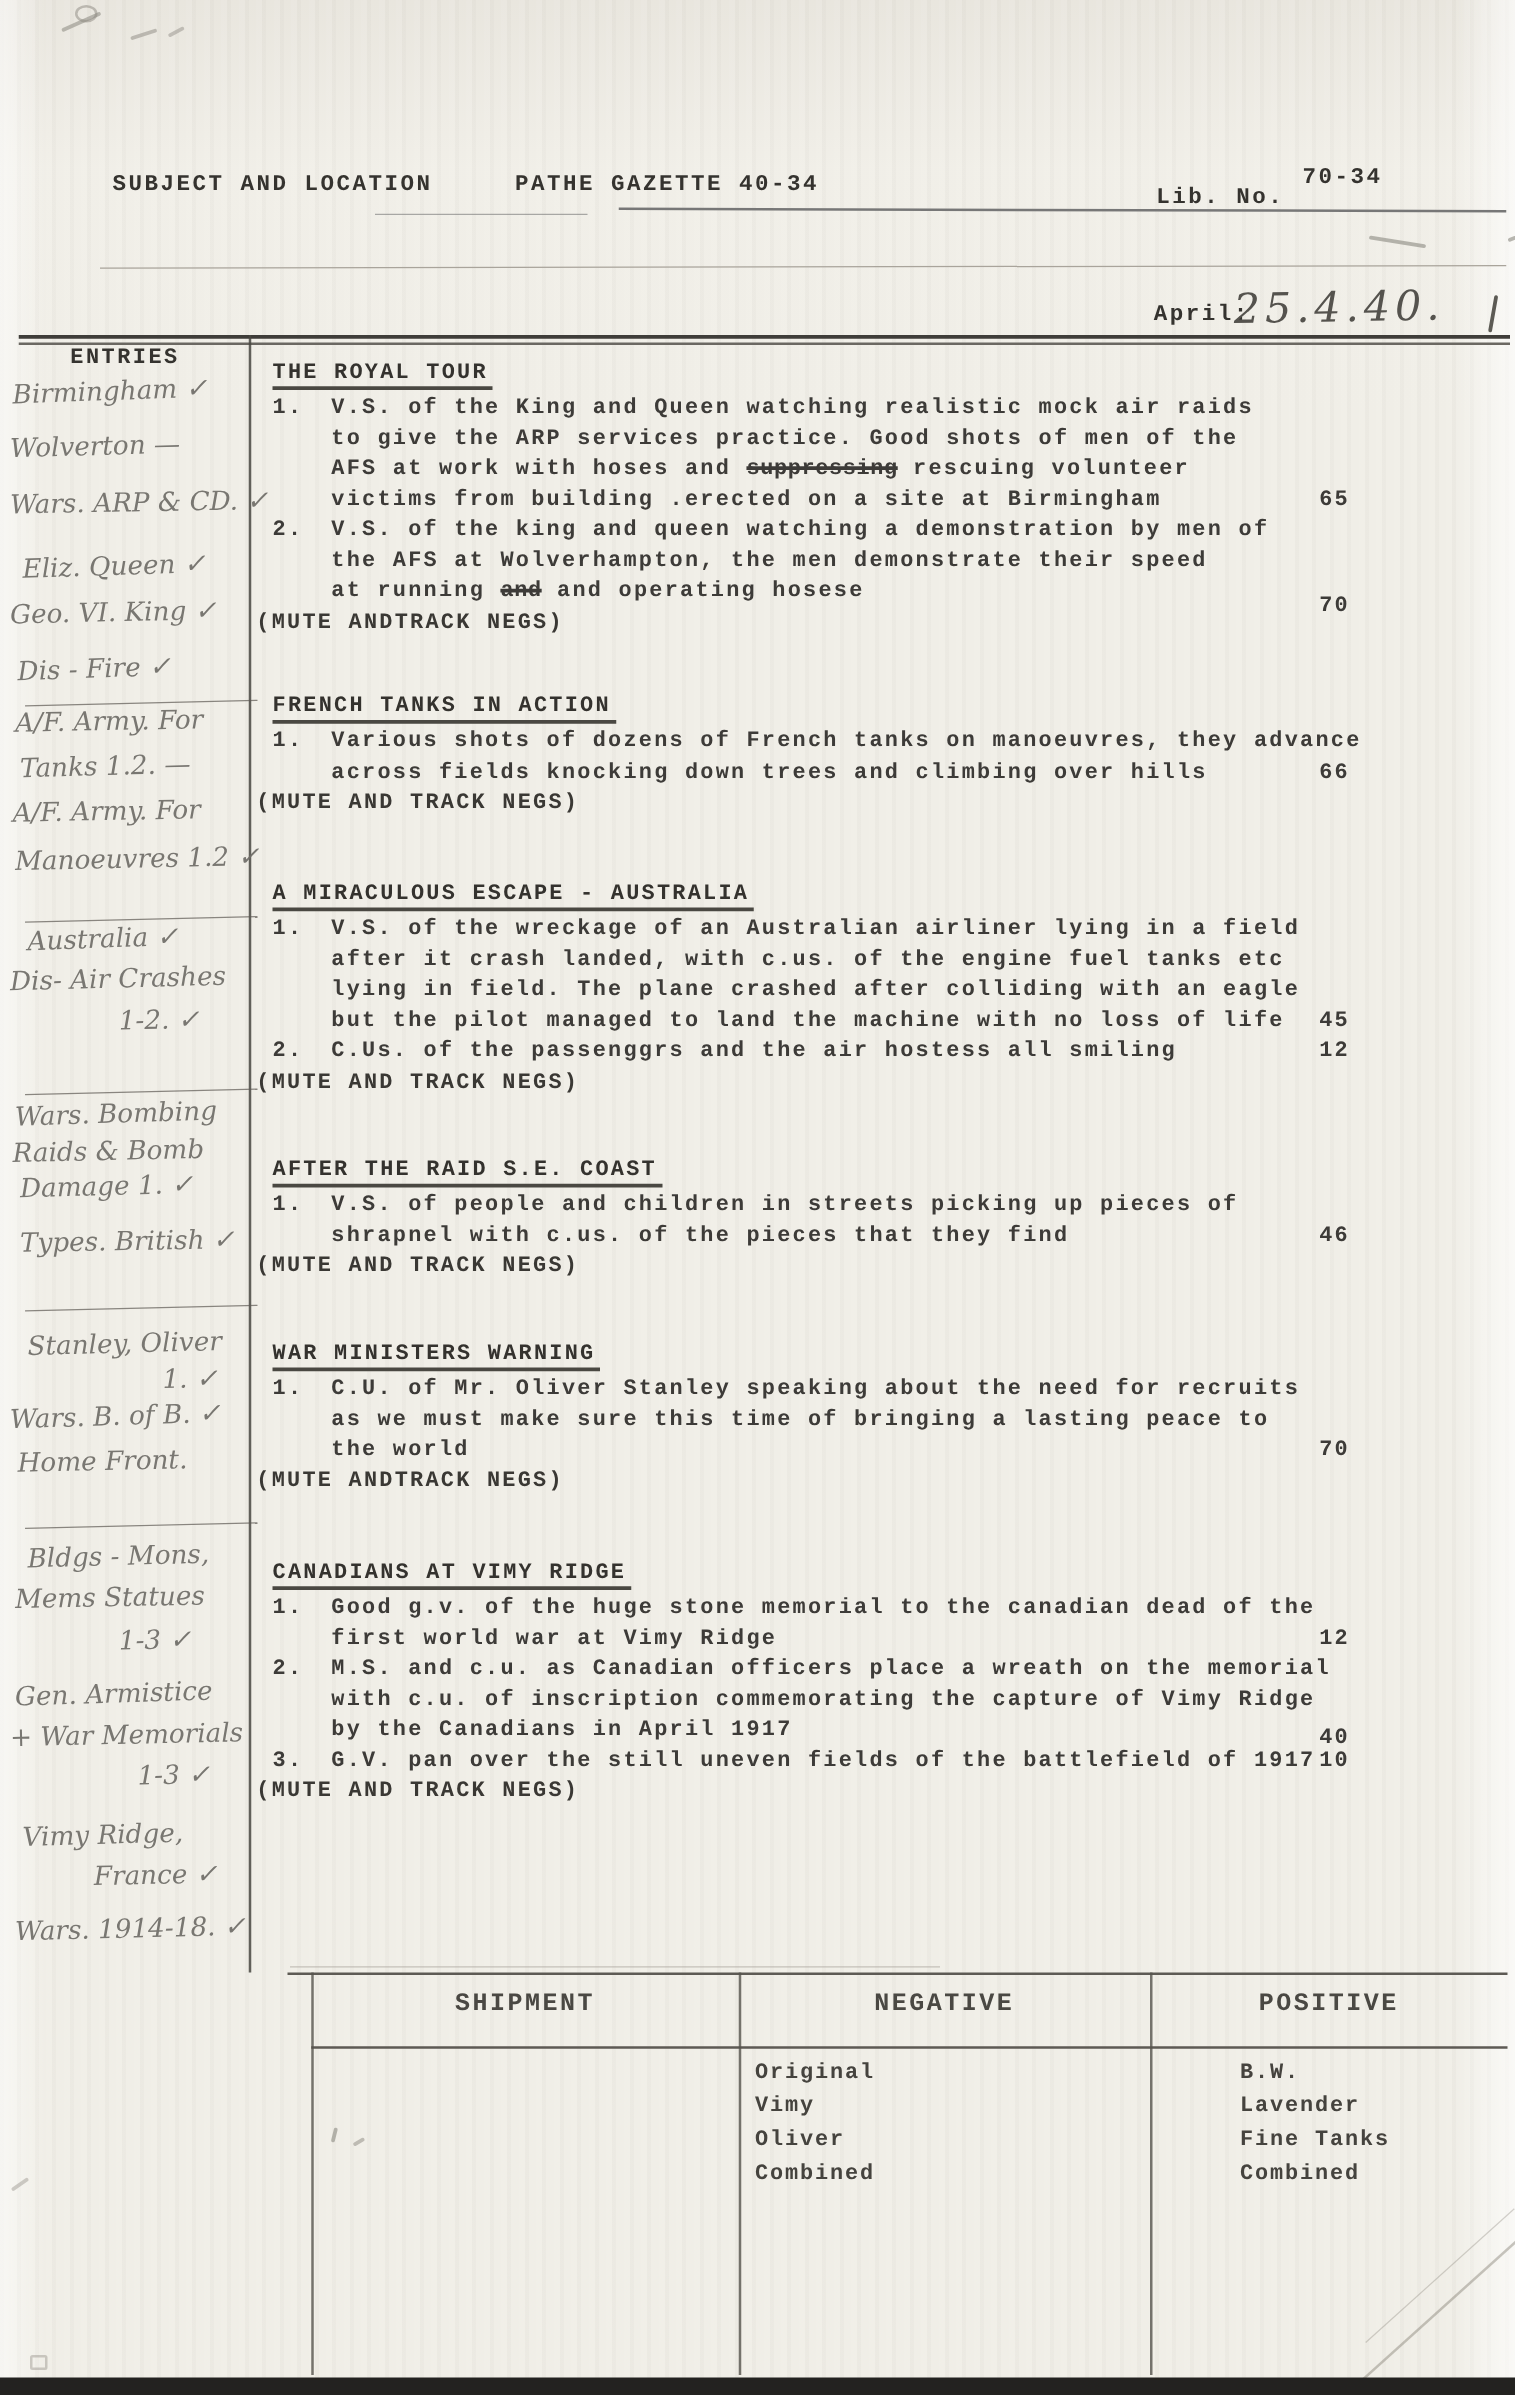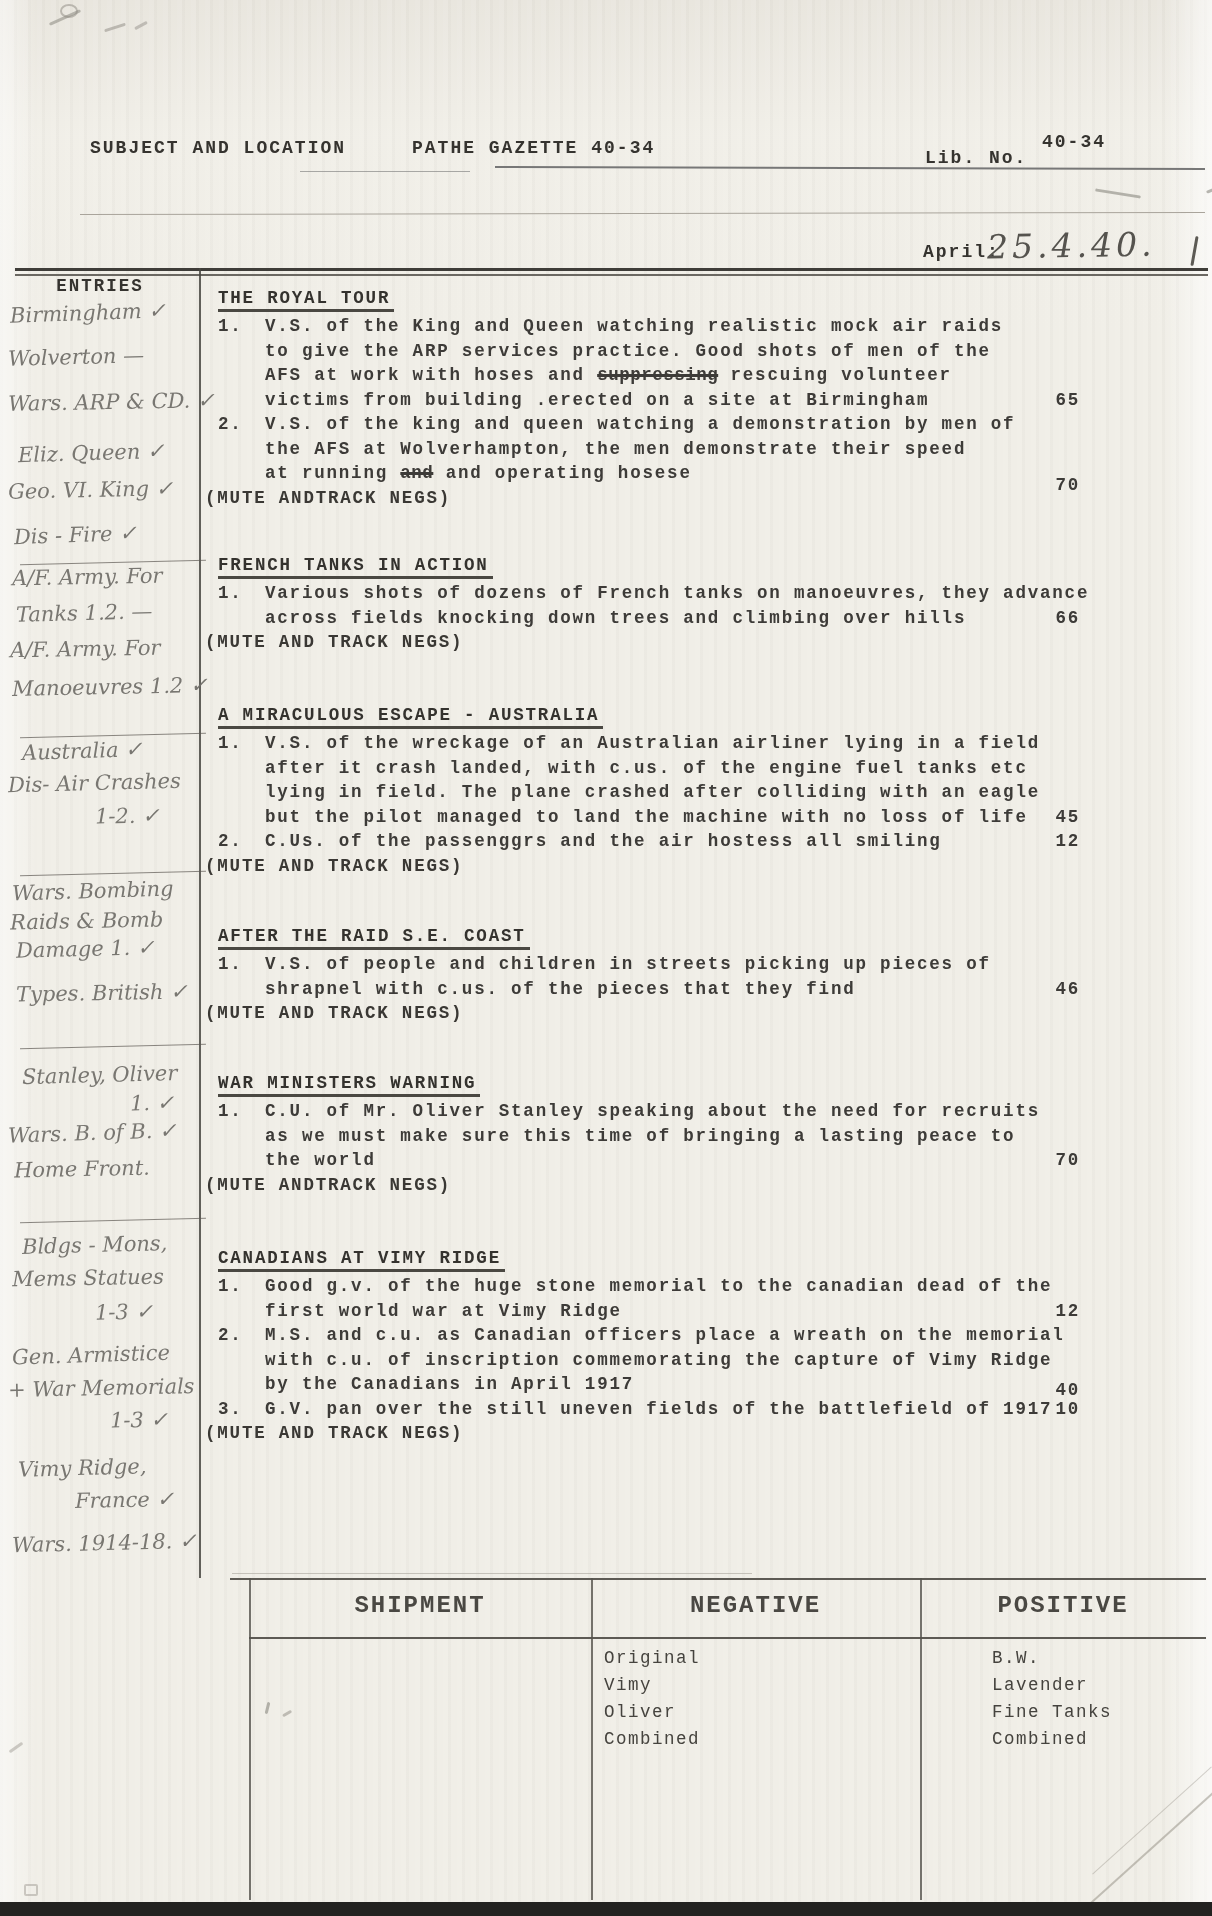--- a/index.html
+++ b/index.html
@@ -29,43 +29,43 @@
   .section{position:absolute;left:205px;width:875px;}
   .sec-heading{display:inline-block;font-weight:bold;font-size:17.5px;letter-spacing:1.8px;white-space:nowrap;color:#34322e;border-bottom:3.5px solid #4a4842;padding:0 4px 1px 0;margin-left:13px;margin-bottom:2px;}
   .t-row{position:relative;height:24.5px;line-height:24.5px;padding-left:60px;}
   .t-row .num{position:absolute;left:13px;top:0;}
   .t-row .footage{position:absolute;right:0;top:0;}
   .struck{text-decoration:line-through;text-decoration-thickness:2.5px;font-weight:900;letter-spacing:.5px;}
   .sec-note{height:24.5px;line-height:24.5px;color:#3a3834;}
   
   .tbl-line{position:absolute;border-top:2px solid #5d5a54;}
   .tbl-vline{position:absolute;width:2px;background:rgba(85,82,76,.8);}
-  .tbl-header{position:absolute;font-weight:bold;font-size:24px;letter-spacing:2px;text-align:center;color:#4a4843;}
-  .tbl-item{position:absolute;font-weight:normal;font-size:17.5px;letter-spacing:1.5px;white-space:nowrap;color:#45433e;}
+  .tbl-header{position:absolute;font-weight:bold;font-size:20px;letter-spacing:2px;text-align:center;color:#4a4843;}
+  .tbl-item{position:absolute;font-weight:bold;font-size:17.5px;letter-spacing:1.5px;white-space:nowrap;color:#45433e;}
   
   .stroke{position:absolute;background:#8b8880;border-radius:2px;}
   .bottom-bar{position:absolute;left:0;bottom:0;width:1212px;height:14px;background:#232220;}
   .crease{position:absolute;right:-40px;bottom:40px;width:260px;height:2px;background:rgba(120,114,102,.4);transform:rotate(-42deg);}
   .crease2{position:absolute;right:-20px;bottom:95px;width:160px;height:1px;background:rgba(120,114,102,.3);transform:rotate(-42deg);}
   .entries-header{position:absolute;left:0;top:276px;width:200px;text-align:center;font-weight:bold;font-size:17.5px;letter-spacing:2px;color:#35332f;}
 </style>
 </head>
 <body>
 
 <div class="page">
 
   <div class="stroke" style="left:48px;top:16px;width:34px;height:3px;transform:rotate(-24deg);opacity:.55;"></div>
   <div class="stroke" style="left:60px;top:4px;width:14px;height:10px;border-radius:50%;background:none;border:2px solid #8b8880;opacity:.5;"></div>
   <div class="stroke" style="left:104px;top:26px;width:22px;height:3px;transform:rotate(-18deg);opacity:.5;"></div>
   <div class="stroke" style="left:134px;top:24px;width:14px;height:3px;transform:rotate(-28deg);opacity:.45;"></div>
 
   <div class="hdr-label" style="left:90px;top:138px;">SUBJECT AND LOCATION</div>
   <div class="hdr-label" style="left:412px;top:138px;">PATHE GAZETTE 40-34</div>
   <div class="hdr-label" style="left:925px;top:148px;">Lib. No.</div>
-  <div class="hdr-label" style="left:1042px;top:132px;">40-34</div>
+  <div class="hdr-label" style="left:1042px;top:132px;">70-34</div>
 
   <div class="rule" style="left:300px;top:171px;width:170px;border-top-width:1.5px;opacity:.6;"></div>
   <div class="rule" style="left:495px;top:167px;width:710px;transform:rotate(.15deg);"></div>
   <div class="rule faint" style="left:80px;top:213px;width:1125px;transform:rotate(-.1deg);"></div>
 
   <div class="stroke" style="left:1095px;top:192px;width:46px;height:3px;transform:rotate(9deg);opacity:.6;"></div>
   <div class="stroke" style="left:1205px;top:183px;width:42px;height:3px;transform:rotate(-22deg);opacity:.6;"></div>
 
   <div class="hdr-label" style="left:923px;top:242px;">April:</div>
   <div class="hand date-hand" style="left:987px;top:226px;transform:rotate(-1deg);">25.4.40.</div>

